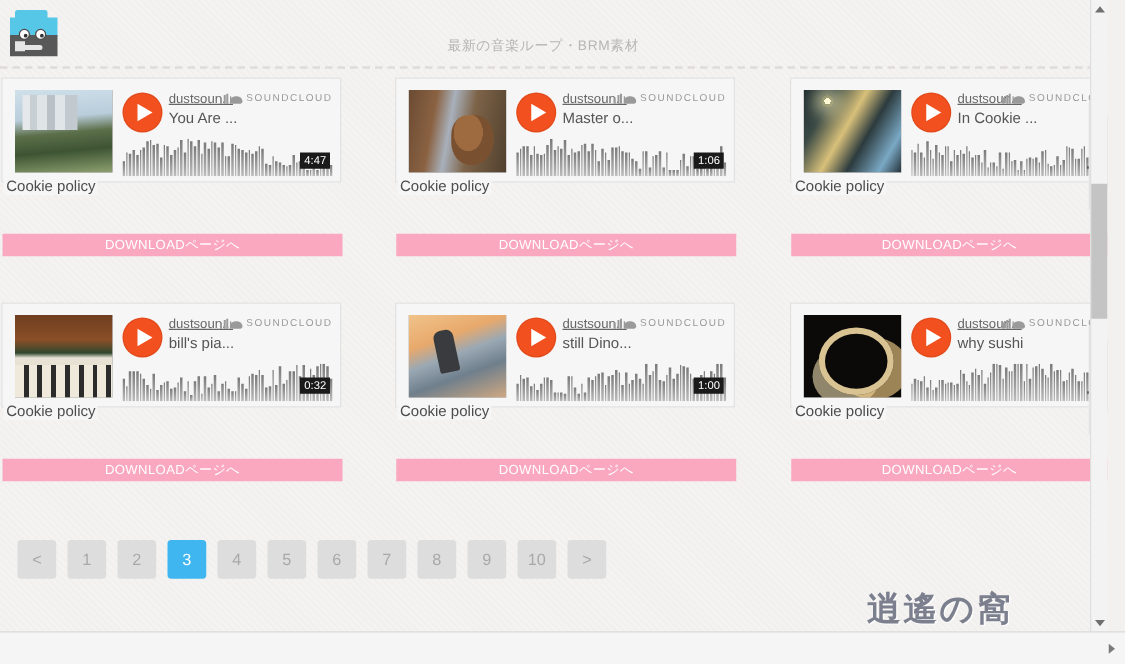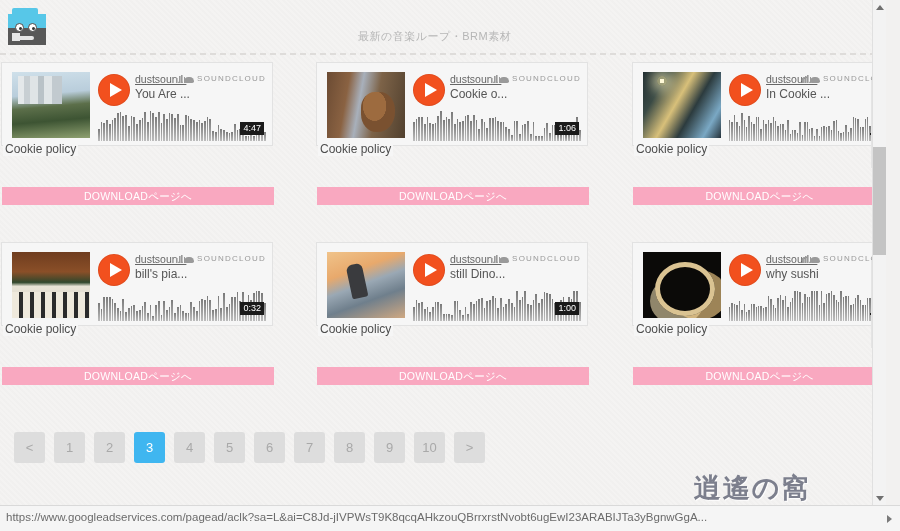--- a/index.html
+++ b/index.html
@@ -580,21 +580,21 @@
         <div class="dl-button">DOWNLOADページへ</div>
       </div>
 
       <div class="card c1">
         <div class="sc-widget">
           <div class="sc-art">
               <div class="art-inner art-squirrel"></div>
             </div>
           <div class="sc-play"></div>
           <div class="sc-user">dustsoun...</div>
-          <div class="sc-track">Cookie o...</div>
+          <div class="sc-track">Master o...</div>
           <div class="sc-brand"><span class="cloudmark"></span><span>SOUNDCLOUD</span></div>
           <div class="sc-wave">
             <div class="bars">
                 <span class="bar" style="height: 62.442%;"></span>
                 <span class="bar" style="height: 72.5985%;"></span>
                 <span class="bar" style="height: 78.6101%;"></span>
                 <span class="bar" style="height: 81.5585%;"></span>
                 <span class="bar" style="height: 57.0019%;"></span>
                 <span class="bar" style="height: 80.4925%;"></span>
                 <span class="bar" style="height: 60.4646%;"></span>
@@ -1019,15 +1019,14 @@
   </div>
 
   <div id="win-scrollbar">
     <div class="sb-arrow up"></div>
     <div class="sb-thumb"></div>
     <div class="sb-arrow down"></div>
   </div>
 </div>
 
 <div id="status-bar">
-  <div id="status-url">https://www.googleadservices.com/pagead/aclk?sa=L&amp;ai=C8Jd-jIVPWsT9K8qcqAHkzouQBrrxrstNvobt6ugEwI23ARABIJTa3yBgnwGgA...</div>
   <div id="status-caret"></div>
 </div>
 
 </body></html>

